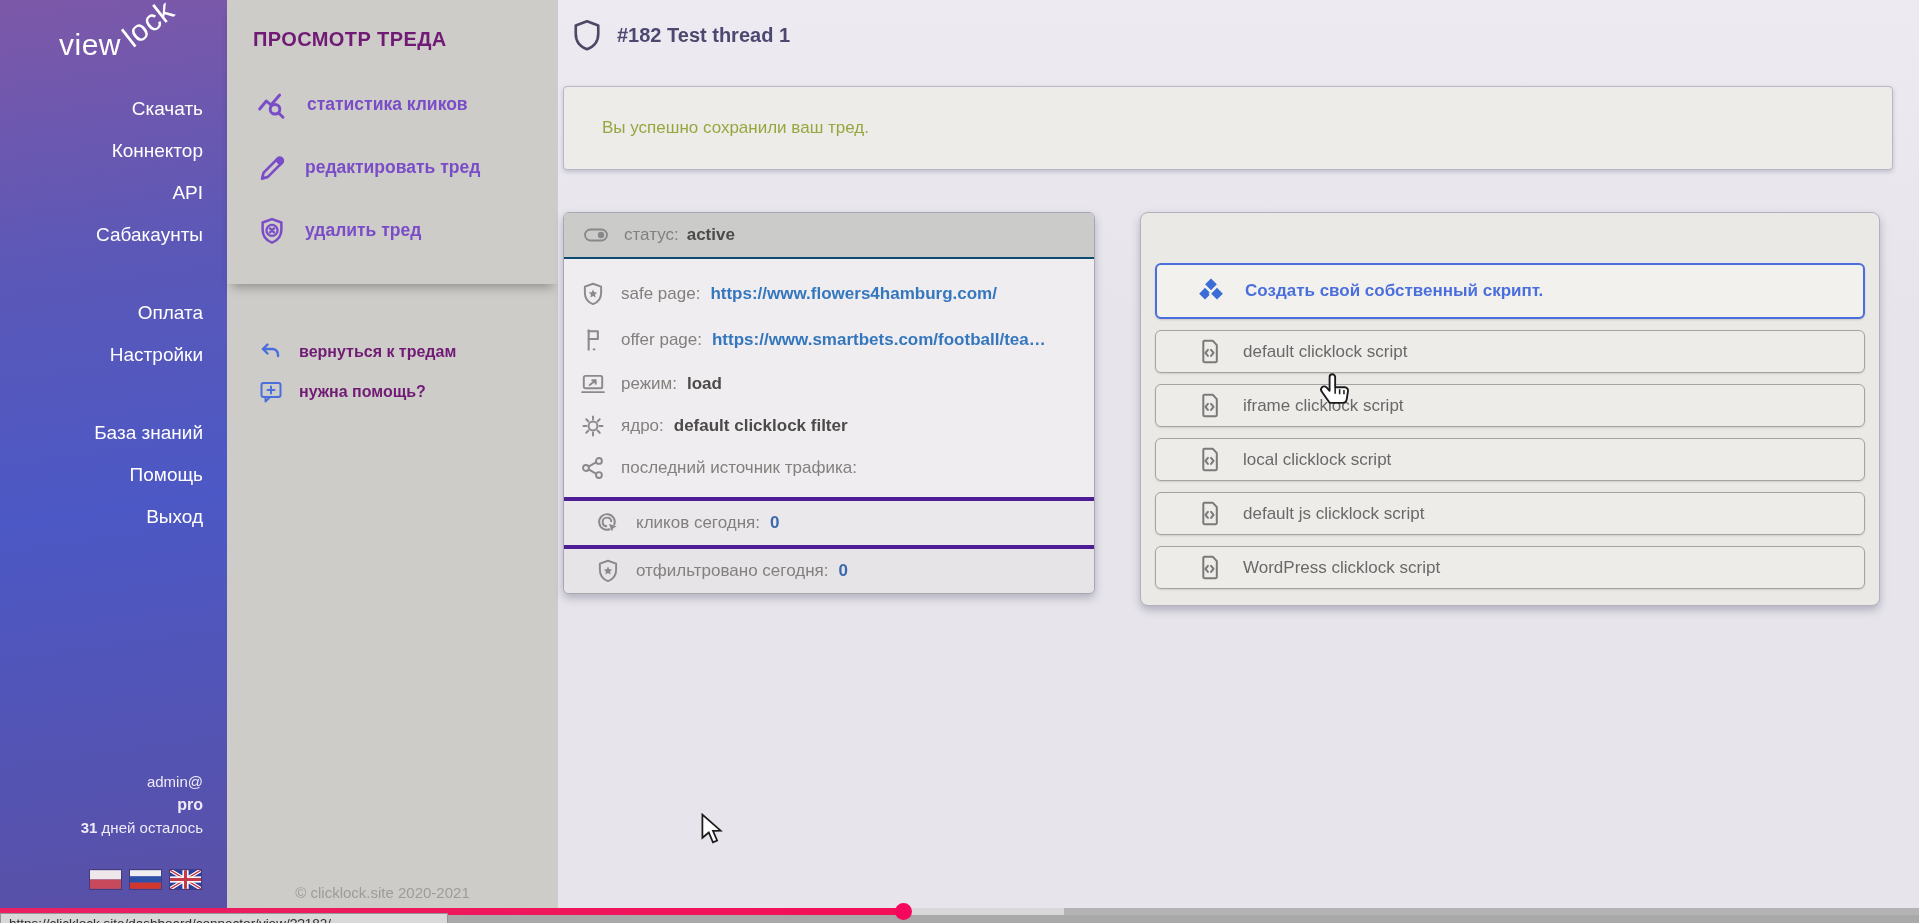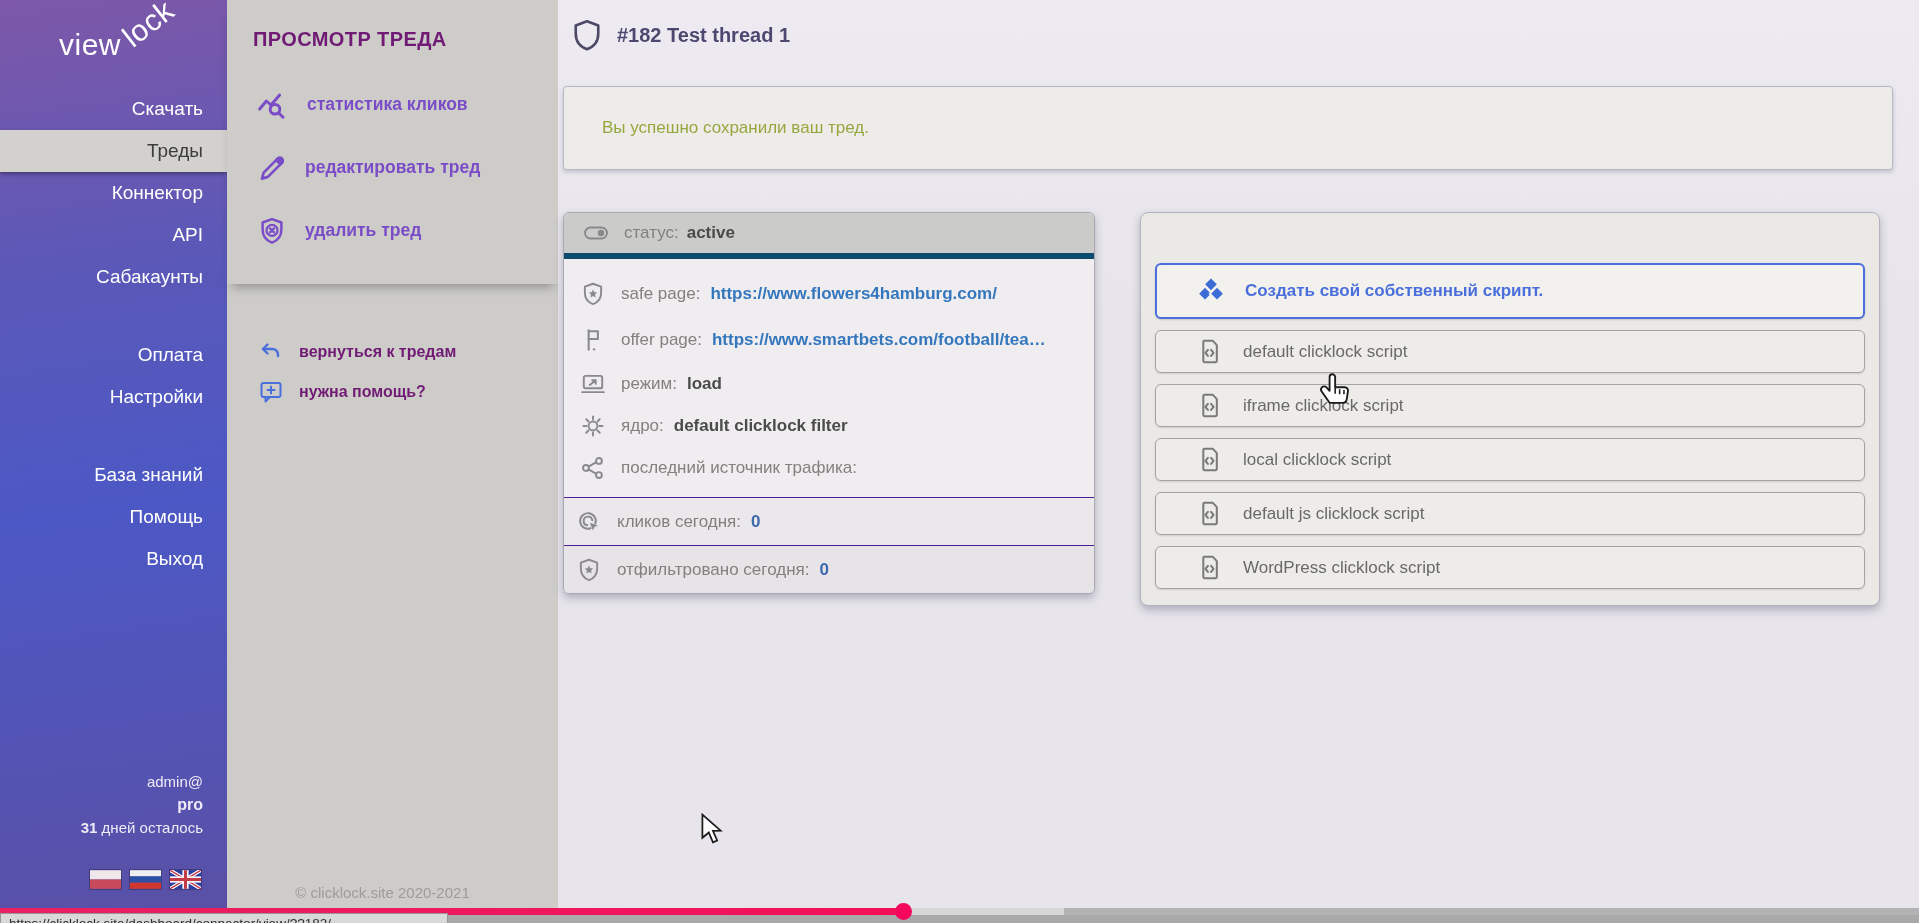--- a/index.html
+++ b/index.html
@@ -42,30 +42,30 @@
   .main-header{ position:absolute; top:18px; left:14px; display:flex; align-items:center; gap:15px; }
   .main-title{ font-size:20px; font-weight:bold; color:#4d4870; }
   .alert{ position:absolute; left:5px; top:86px; width:1330px; height:84px; background:#edece9;
     border:1px solid #b9b8c6; border-radius:4px; box-shadow:0 2px 4px rgba(110,110,135,.35);
     display:flex; align-items:center; padding-left:38px; }
   .alert-text{ color:#97a73f; font-size:17px; }
 
   
   .status-card{ position:absolute; left:5px; top:212px; width:532px; border:1px solid #a9a8b0; border-radius:6px;
     box-shadow:0 4px 8px rgba(85,85,110,.38); overflow:hidden; background:#efedf0; }
-  .sc-header{ height:46px; background:#cbcbc9; border-bottom:6px solid #0c4a6e; display:flex; align-items:center;
+  .sc-header{ height:46px; background:#cbcbc9; border-bottom:2px solid #0c4a6e; display:flex; align-items:center;
     gap:14px; padding-left:18px; }
   .sc-label{ color:#82817e; font-size:17px; }
   .sc-value{ color:#4b4b49; font-size:17px; font-weight:bold; }
   .sc-body{ padding:12px 0 8px; }
   .sc-row{ display:flex; align-items:center; gap:15px; padding:0 16px; height:42px; white-space:nowrap; overflow:hidden; }
   .sc-row.tall{ height:46px; }
   .sc-link{ color:#3577bd; font-size:17px; font-weight:bold; text-decoration:none; cursor:pointer; }
-  .sc-counter{ height:48px; border-top:1px solid #4c1d95; display:flex; align-items:center; gap:15px;
-    padding:0 12px; background:#eae8eb; }
+  .sc-counter{ height:48px; border-top:4px solid #4c1d95; display:flex; align-items:center; gap:15px;
+    padding:0 31px; background:#eae8eb; }
   .sc-counter.second{ background:#e6e4e7; }
   .sc-num{ color:#3c69ae; font-size:17px; font-weight:bold; }
 
   
   .scripts-card{ position:absolute; left:582px; top:212px; width:740px; background:#eae9e6;
     border:1px solid #b3b2bc; border-radius:8px; box-shadow:0 4px 8px rgba(85,85,110,.38);
     padding:20px 14px 16px; }
   .sc2-header{ display:flex; align-items:center; gap:16px; padding-left:8px; height:32px; }
   .sc2-title{ font-size:18px; font-weight:bold; color:#4e4a6a; }
   .btn{ display:flex; align-items:center; border-radius:6px; cursor:pointer; }
@@ -97,21 +97,20 @@
 
 <div id="root">
 
   <div class="sidebar">
     <div class="logo">
       <span class="p1">view</span>
       <span class="p2">lock</span>
     </div>
     <div class="nav">
       <div class="nav-item">Скачать</div>
-      <div class="nav-item active">Треды</div>
       <div class="nav-item">Коннектор</div>
       <div class="nav-item">API</div>
       <div class="nav-item">Сабакаунты</div>
       <div class="nav-item nav-gap">Оплата</div>
       <div class="nav-item">Настройки</div>
       <div class="nav-item nav-gap">База знаний</div>
       <div class="nav-item">Помощь</div>
       <div class="nav-item">Выход</div>
     </div>
     <div class="account">

